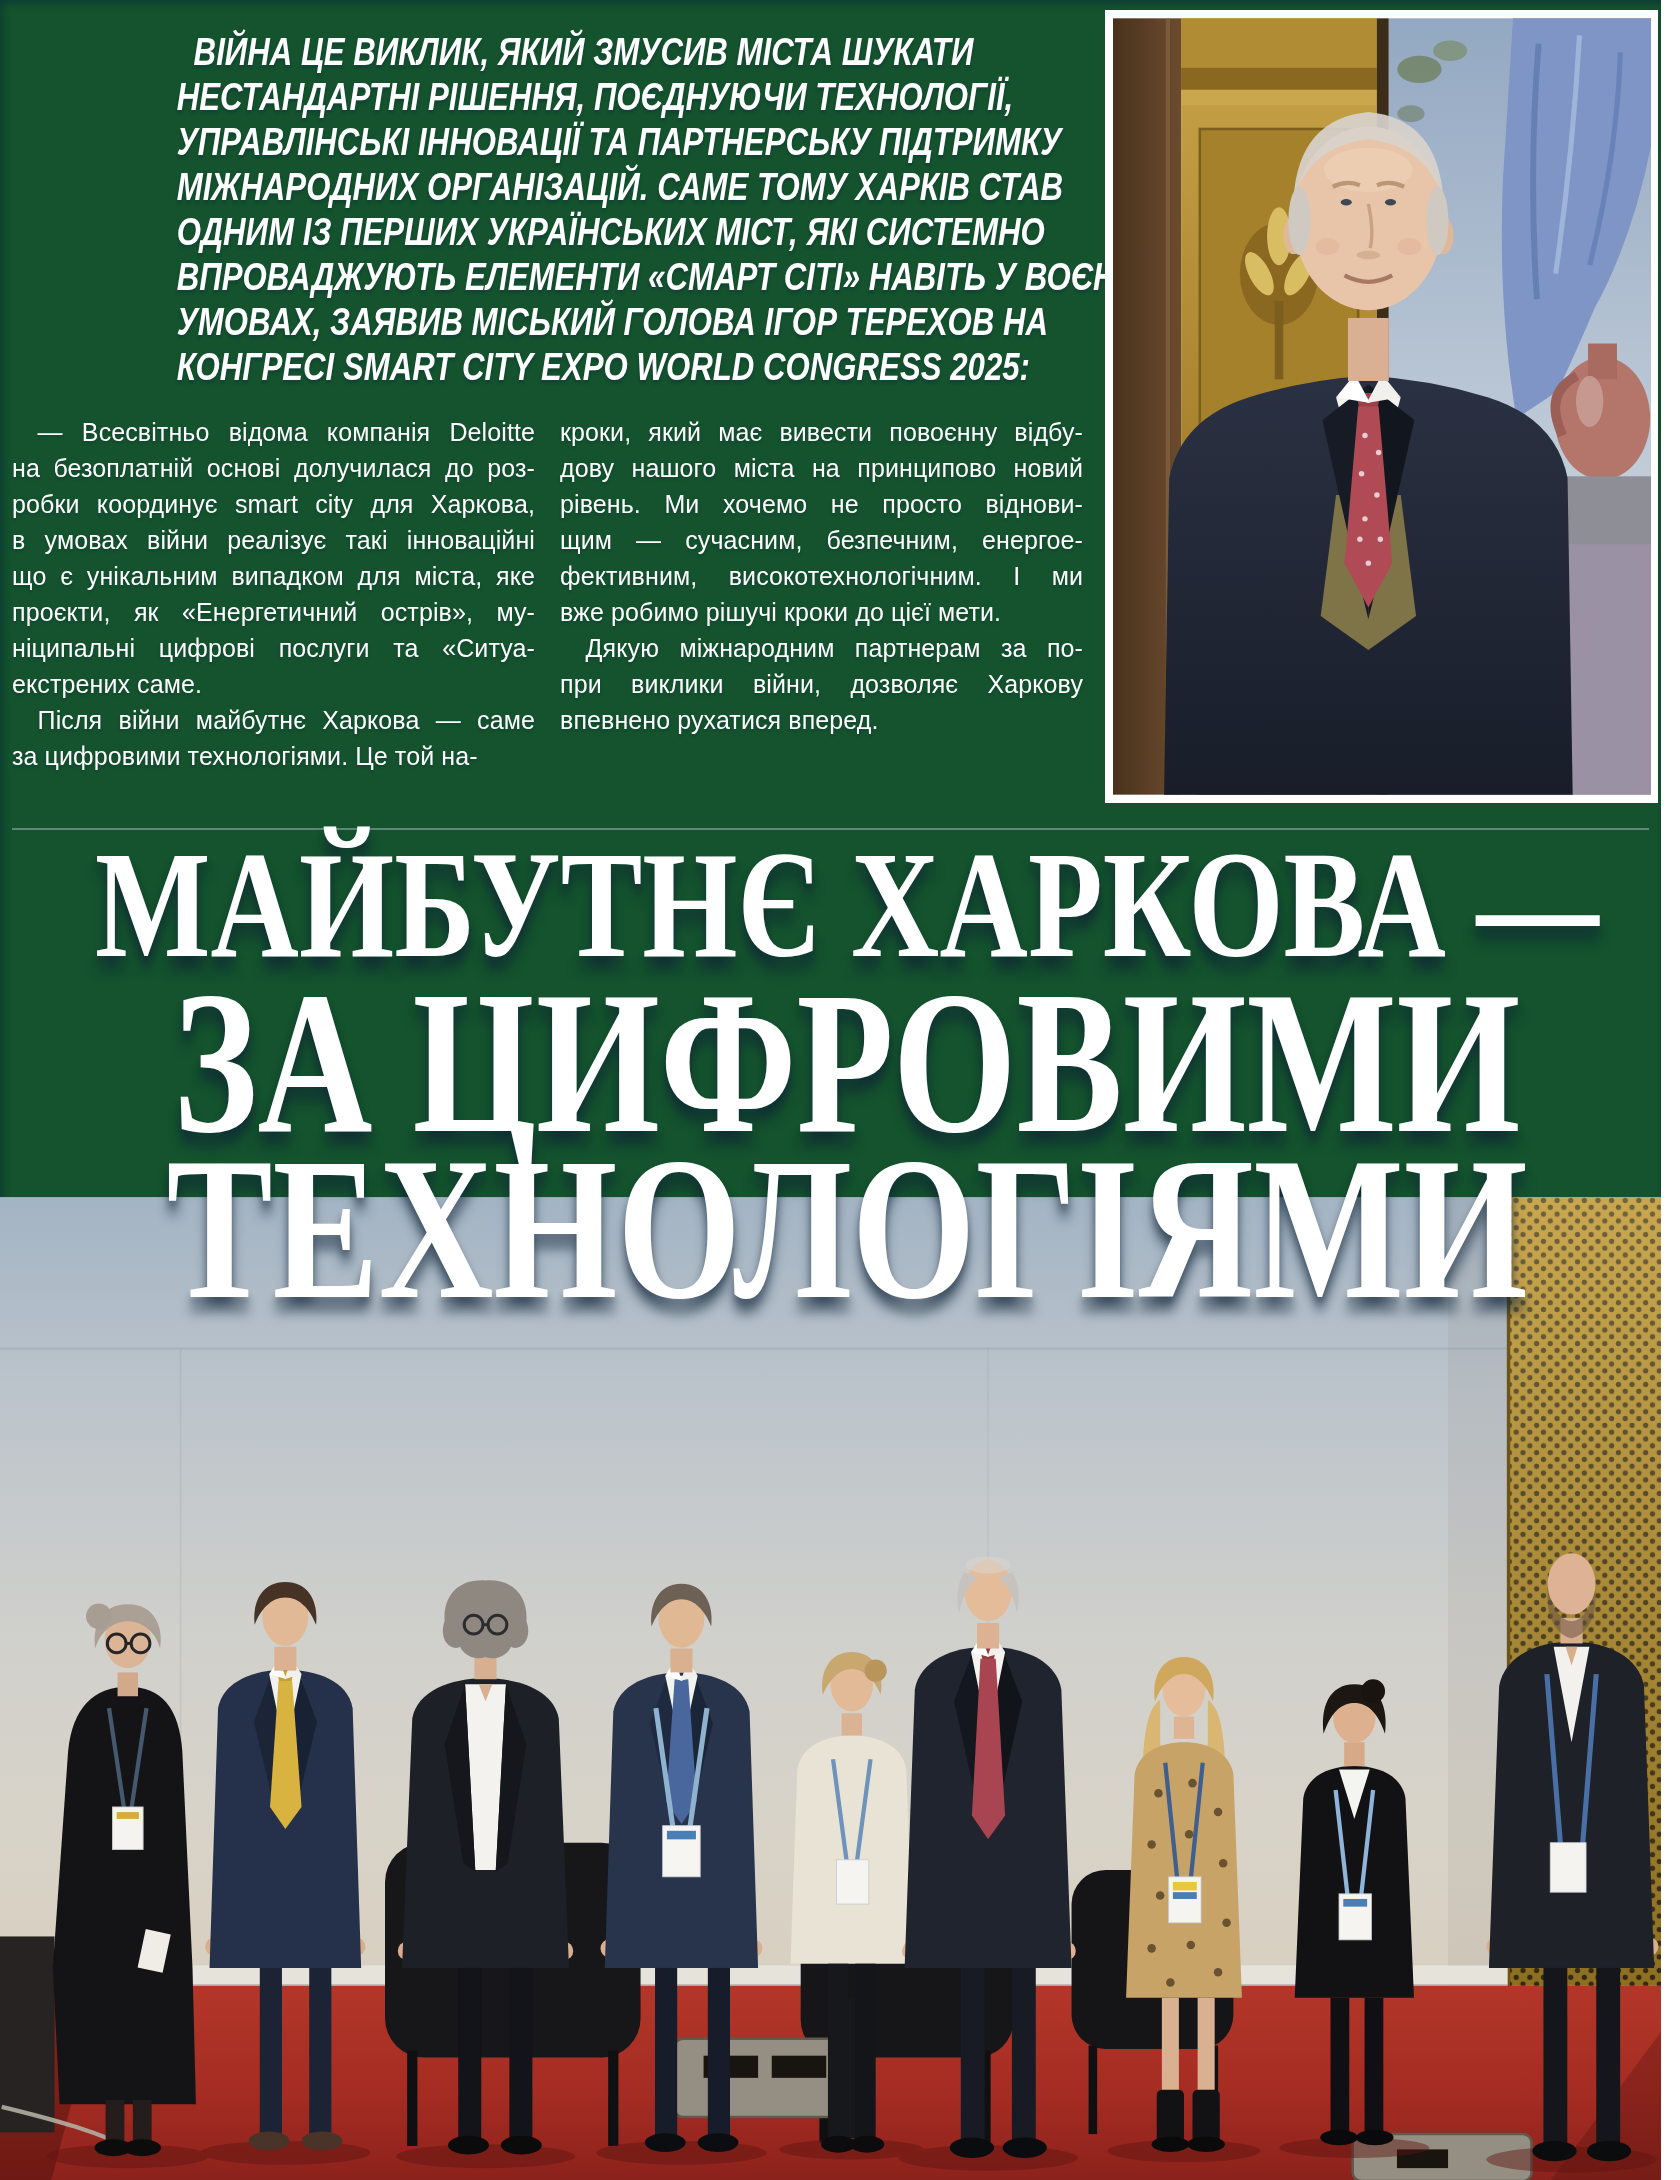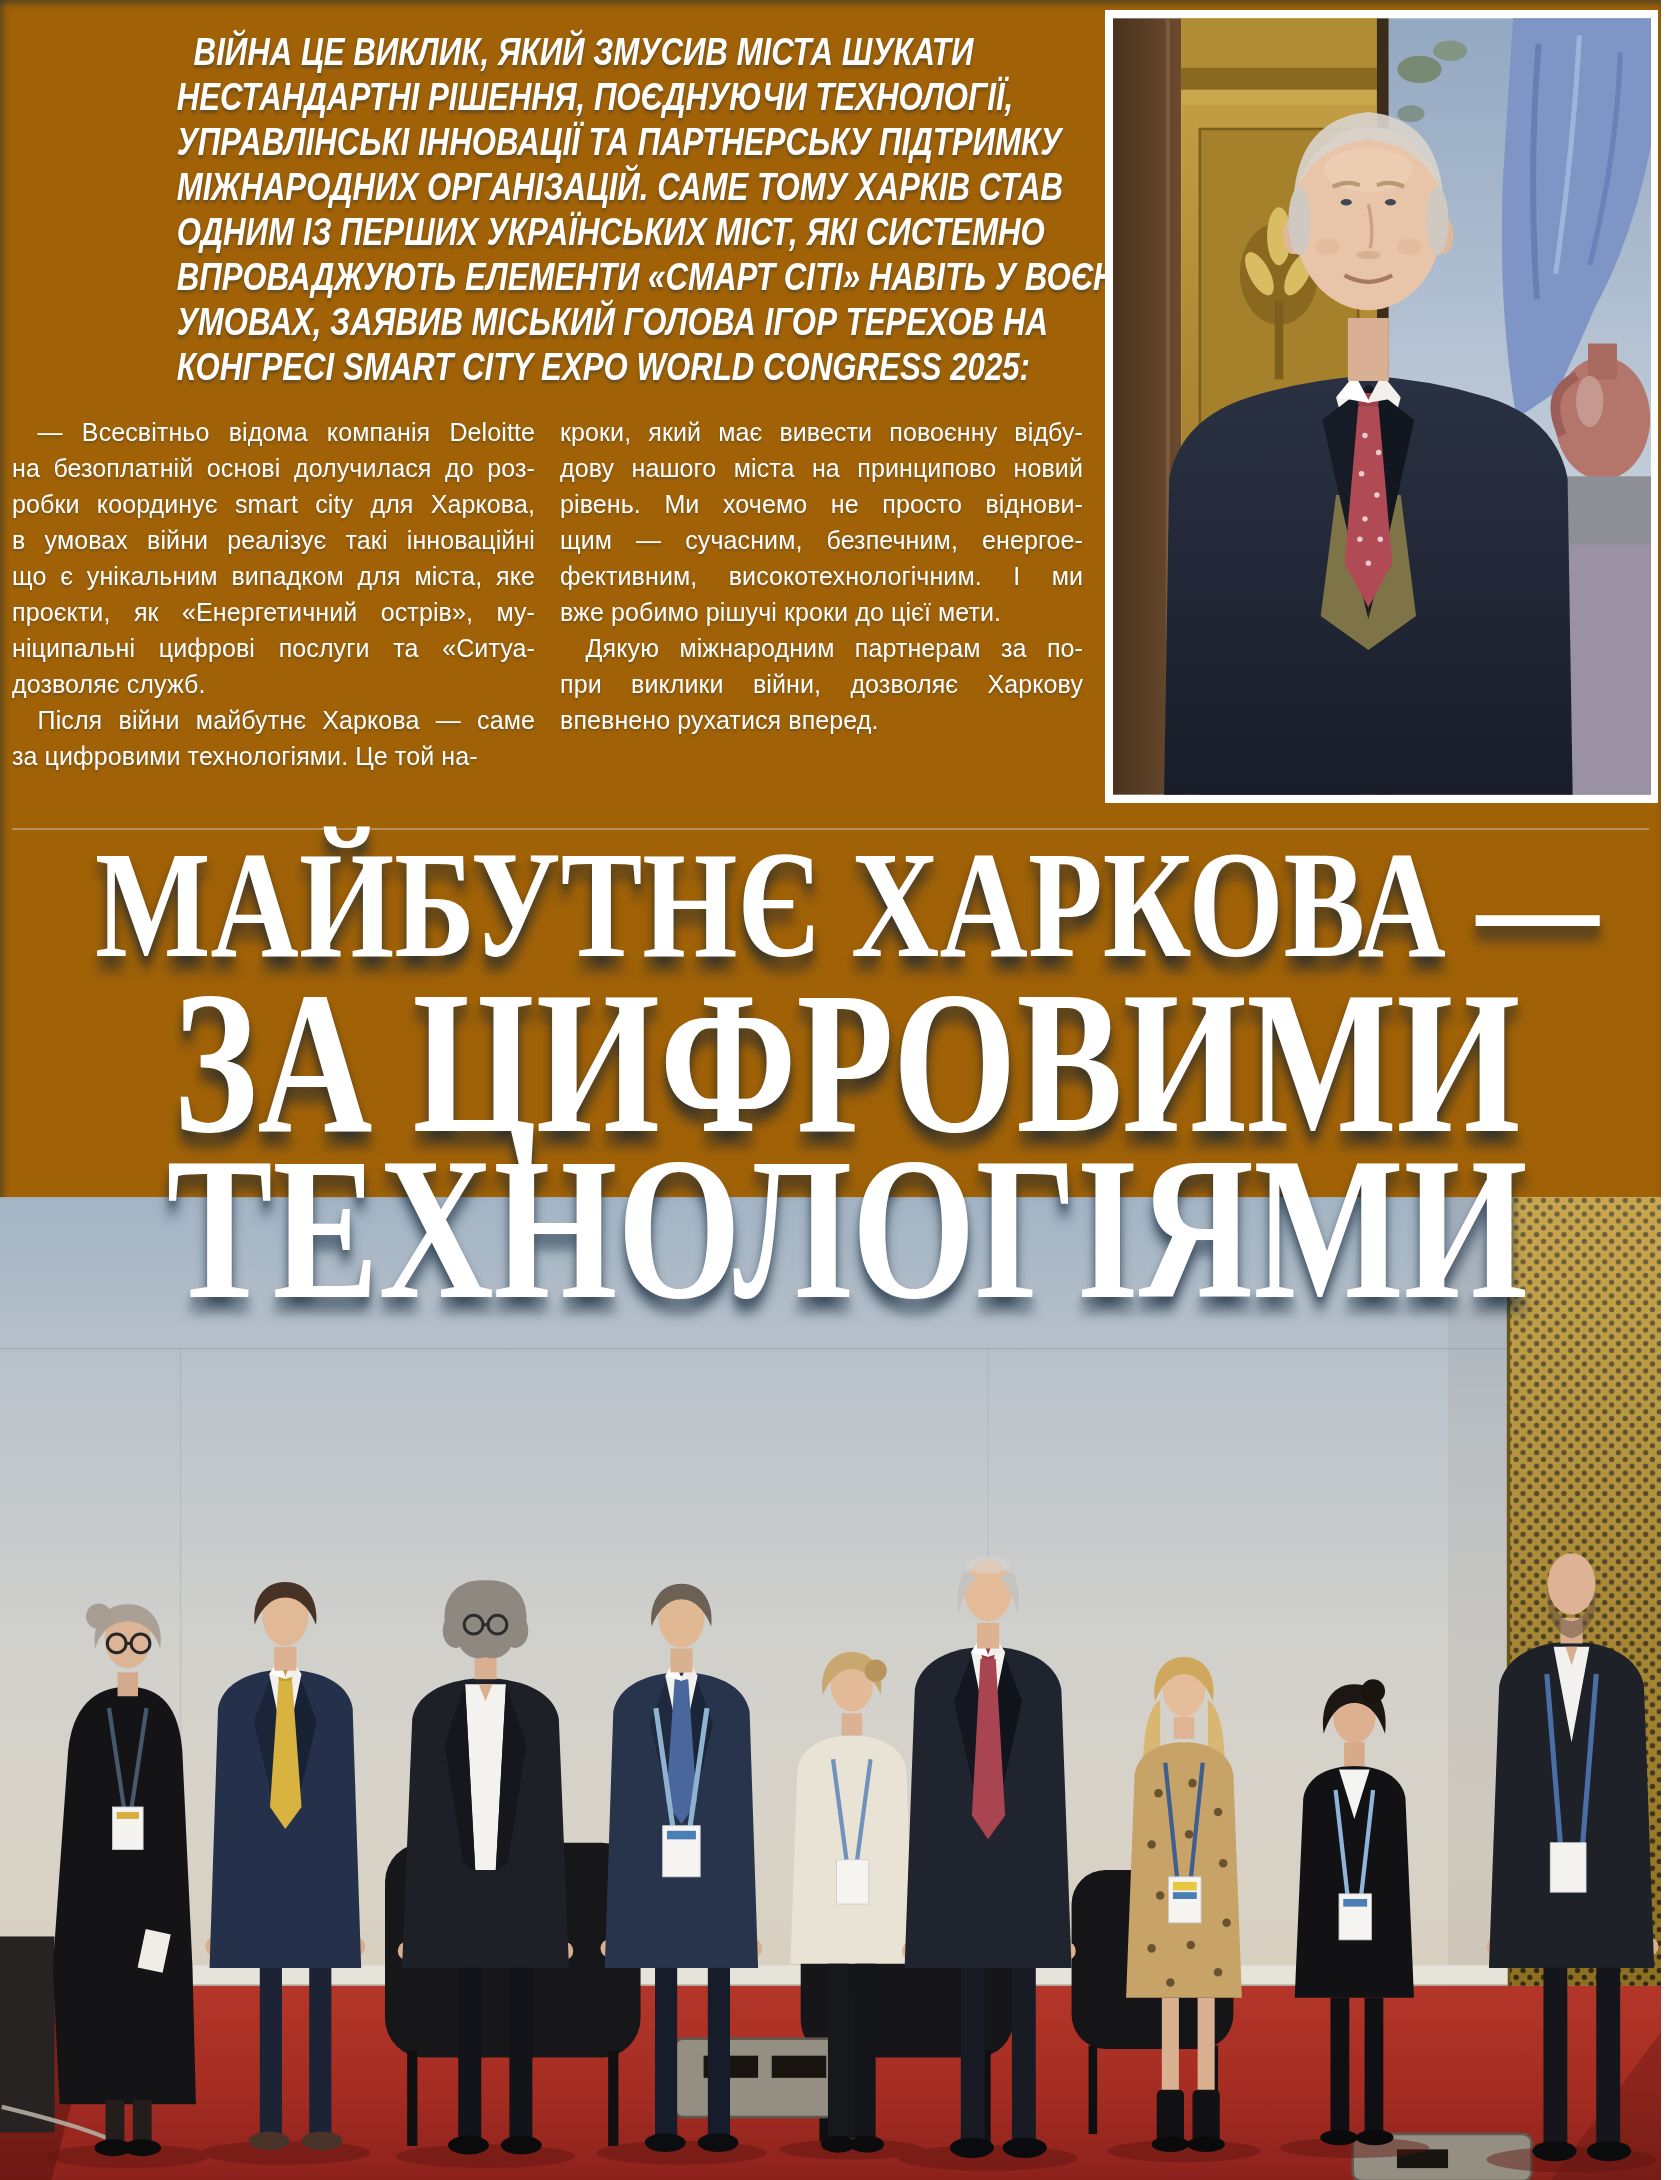--- a/index.html
+++ b/index.html
@@ -1,18 +1,18 @@
 <!DOCTYPE html>
 <html lang="uk" style="font-size:13.6px"><head>
 <meta charset="utf-8">
 <style>
   html,body{margin:0;padding:0;background:#777;}
   .page{position:relative;width:1681px;height:2181px;background:#ffffff;overflow:hidden;
         font-family:"Liberation Sans",sans-serif;}
-  .content{position:absolute;left:0;top:0;width:1661px;height:2181px;background:#a16207;
+  .content{position:absolute;left:0;top:0;width:1661px;height:2181px;background:#14532d;
            box-shadow:inset 0 6px 6px -1.7px rgba(8,40,62,.4), inset 6px 0 6px -1.7px rgba(8,40,62,.32);}
   .margin-right{position:absolute;left:1661px;top:0;width:19.6px;height:2181px;background:#ffffff;}
 
   
   .lede{position:absolute;left:75px;top:29px;width:1017px;text-align:center;
         transform:scaleX(.80);transform-origin:50% 0;
         font-style:italic;font-weight:700;font-size:39px;line-height:45px;color:#ffffff;
         text-shadow:0 2.6px 3.4px rgba(16,42,64,.38);white-space:nowrap;}
   .lede-line{height:45px;}
 
@@ -65,21 +65,21 @@
     <section>
       <div class="col col1">
           <div class="para indent">
             <div class="bodyline">— Всесвітньо відома компанія Deloitte</div>
             <div class="bodyline">на безоплатній основі долучилася до роз-</div>
             <div class="bodyline">робки координує smart city для Харкова,</div>
             <div class="bodyline">в умовах війни реалізує такі інноваційні</div>
             <div class="bodyline">що є унікальним випадком для міста, яке</div>
             <div class="bodyline">проєкти, як «Енергетичний острів», му-</div>
             <div class="bodyline">ніципальні цифрові послуги та «Ситуа-</div>
-            <div class="bodyline last">дозволяє служб.</div>
+            <div class="bodyline last">екстрених саме.</div>
           </div>
           <div class="para indent">
             <div class="bodyline">Після війни майбутнє Харкова — саме</div>
             <div class="bodyline last">за цифровими технологіями. Це той на-</div>
           </div>
         </div>
       <div class="col col2">
           <div class="para">
             <div class="bodyline">кроки, який має вивести повоєнну відбу-</div>
             <div class="bodyline">дову нашого міста на принципово новий</div>

